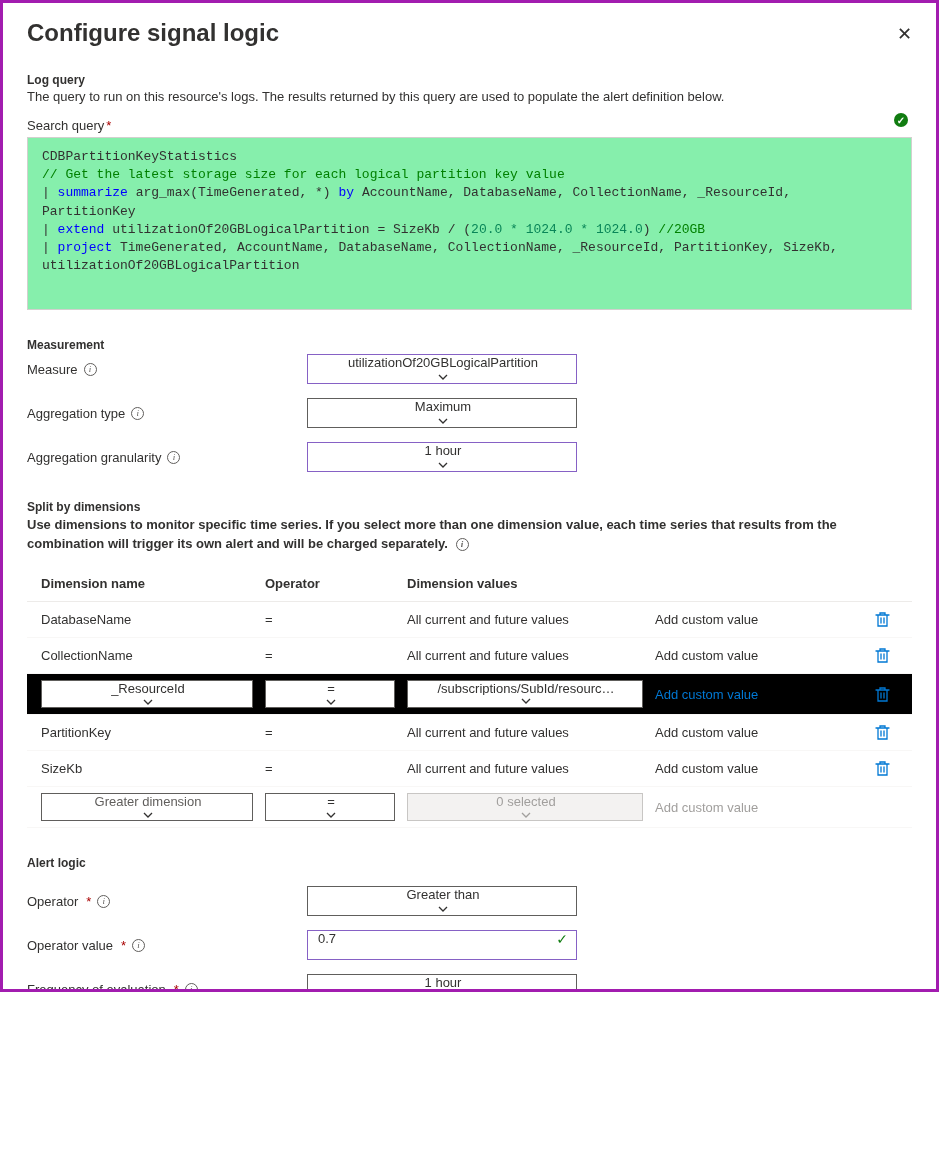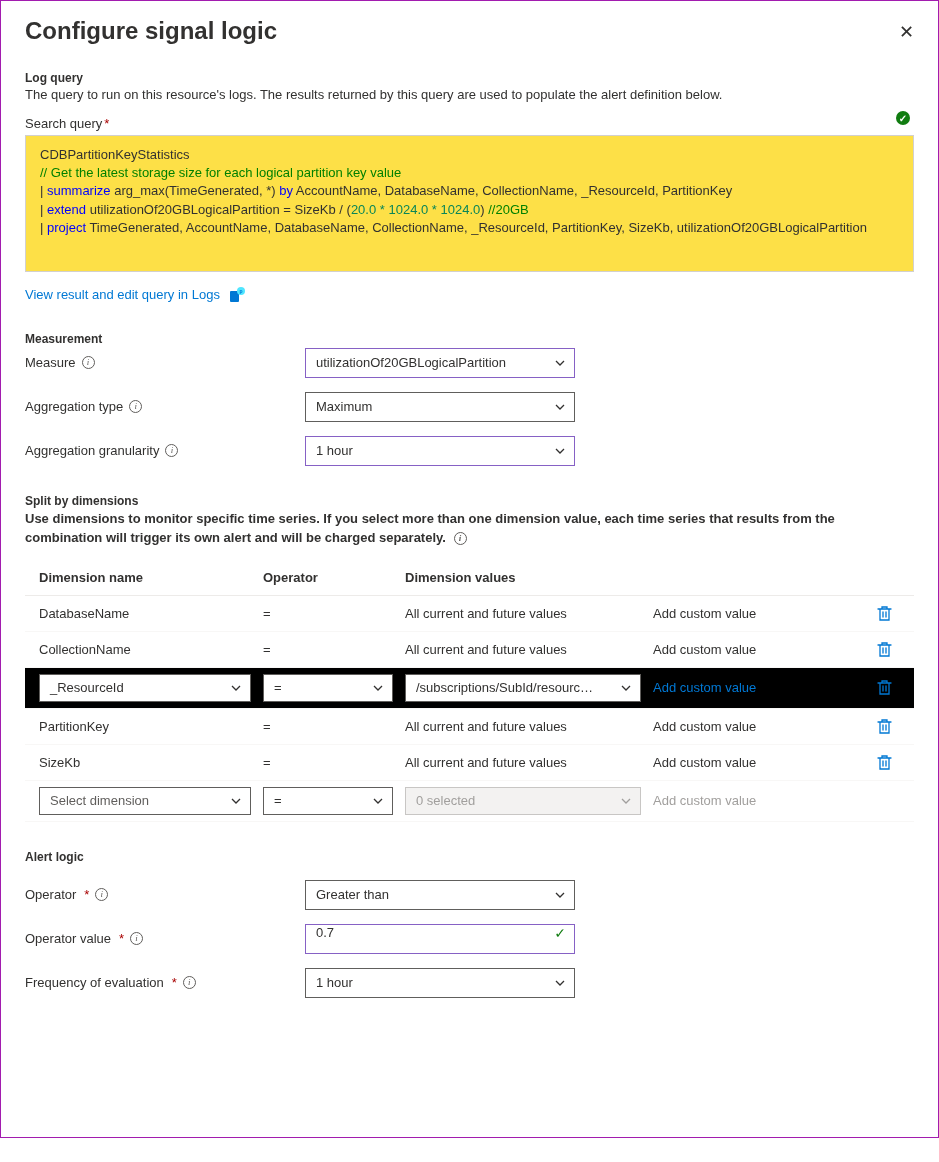--- a/index.html
+++ b/index.html
@@ -5,23 +5,23 @@
   * { box-sizing: border-box; }
   body {
     font-family: "Segoe UI", -apple-system, Arial, sans-serif;
     margin: 0;
     padding: 0;
     font-size: 13px;
     color: #323130;
     background: #fff;
   }
   .panel {
-    border: 1px solid #a21caf;
+    border: 3px solid #a21caf;
     width: 939px;
-    height: 1138px;
+    height: 992px;
     padding: 16px 24px 0 24px;
     overflow: hidden;
   }
   .header-row {
     display: flex;
     justify-content: space-between;
     align-items: flex-start;
   }
   .title {
     font-size: 24px;
@@ -51,23 +51,23 @@
     margin: 2px 0 16px 0;
   }
   .label-req {
     font-size: 13px;
     color: #323130;
     margin: 14px 0 4px 0;
   }
   .req { color: #a80000; margin-left: 2px; }
   .code-box {
     border: 1px solid #d2d0ce;
-    background: #fde047;
+    background: #86efac;
     padding: 10px 22px 34px 14px;
-    font-family: Liberation Sans, sans-serif;
+    font-family: Liberation Mono, monospace;
     font-size: 13px;
     line-height: 1.4;
     white-space: pre-wrap;
     word-break: break-word;
     color: #323130;
     position: relative;
   }
   .valid-badge {
     position: absolute;
     right: 4px;
@@ -132,20 +132,21 @@
     display: flex;
     align-items: center;
     justify-content: space-between;
     border: 1px solid #605e5c;
     height: 30px;
     padding: 0 8px 0 10px;
     font-size: 13px;
     background: #fff;
     cursor: pointer;
     min-width: 270px;
+    flex-direction: column;
   }
   .select-box.purple { border-color: #8661c5; }
   .select-box.narrow { min-width: 0; width: 100%; }
   .chev {
     width: 12px; height: 12px;
     display: inline-block;
   }
   .chev svg { display: block; }
   .dim-section { margin-top: 28px; }
   .dim-desc { margin-bottom: 12px; line-height: 1.45; font-weight: bold; }
@@ -229,30 +230,20 @@
 
   <div class="code-box-wrap">
     <span class="valid-badge"></span>
     <div class="code-box"><span>CDBPartitionKeyStatistics</span>
 <span class="kw-comment">// Get the latest storage size for each logical partition key value</span>
 <span class="kw-pipe">| </span><span class="kw-op">summarize</span><span> arg_max(TimeGenerated, *) </span><span class="kw-op">by</span><span> AccountName, DatabaseName, CollectionName, _ResourceId, PartitionKey</span>
 <span class="kw-pipe">| </span><span class="kw-op">extend</span><span> utilizationOf20GBLogicalPartition = SizeKb / (</span><span class="kw-num">20.0 * 1024.0 * 1024.0</span><span>) </span><span class="kw-comment">//20GB</span>
 <span class="kw-pipe">| </span><span class="kw-op">project</span><span> TimeGenerated, AccountName, DatabaseName, CollectionName, _ResourceId, PartitionKey, SizeKb, utilizationOf20GBLogicalPartition</span></div>
   </div>
 
-  <div class="link-row">
-    <a href="#">View result and edit query in Logs</a>
-    <span class="logs-icon">
-      <svg width="18" height="18" viewBox="0 0 18 18">
-          <rect x="2" y="5" width="9" height="11" rx="1" fill="#0078d4"></rect>
-          <circle cx="13" cy="5" r="4" fill="#50e6ff"></circle>
-          <text x="13" y="7" font-size="5" text-anchor="middle" fill="#0078d4" font-weight="bold">p</text>
-        </svg>
-    </span>
-  </div>
 
   <div class="section-spacer">
     <h2 class="section-h">Measurement</h2>
 
     <div class="form-row">
       <div class="form-label">
         <span>Measure</span>
         <span class="info-icon">i</span>
       </div>
       <div class="select-box purple">
@@ -383,21 +374,21 @@
             <span class="plain">All current and future values</span>
             <span class="add-link">Add custom value</span>
             <span class="trash">
               <svg width="15" height="17" viewBox="0 0 15 17">
                 <path d="M1 4 h13 M5 4 V2 h5 v2 M3 4 v11 h9 V4 M6 7 v5 M9 7 v5" stroke="#0078d4" stroke-width="1.3" fill="none" stroke-linecap="round"></path>
               </svg>
             </span>
           </div>
           <div class="dim-row placeholder">
             <div class="select-box narrow placeholder-look">
-              <span>Select dimension</span>
+              <span>Greater dimension</span>
               <span class="chev">
                 <svg width="12" height="12" viewBox="0 0 12 12">
                   <path d="M2 4 L6 8 L10 4" stroke="#323130" stroke-width="1.3" fill="none"></path>
                 </svg>
               </span>
             </div>
             <div class="select-box narrow">
               <span>=</span>
               <span class="chev">
                 <svg width="12" height="12" viewBox="0 0 12 12">

